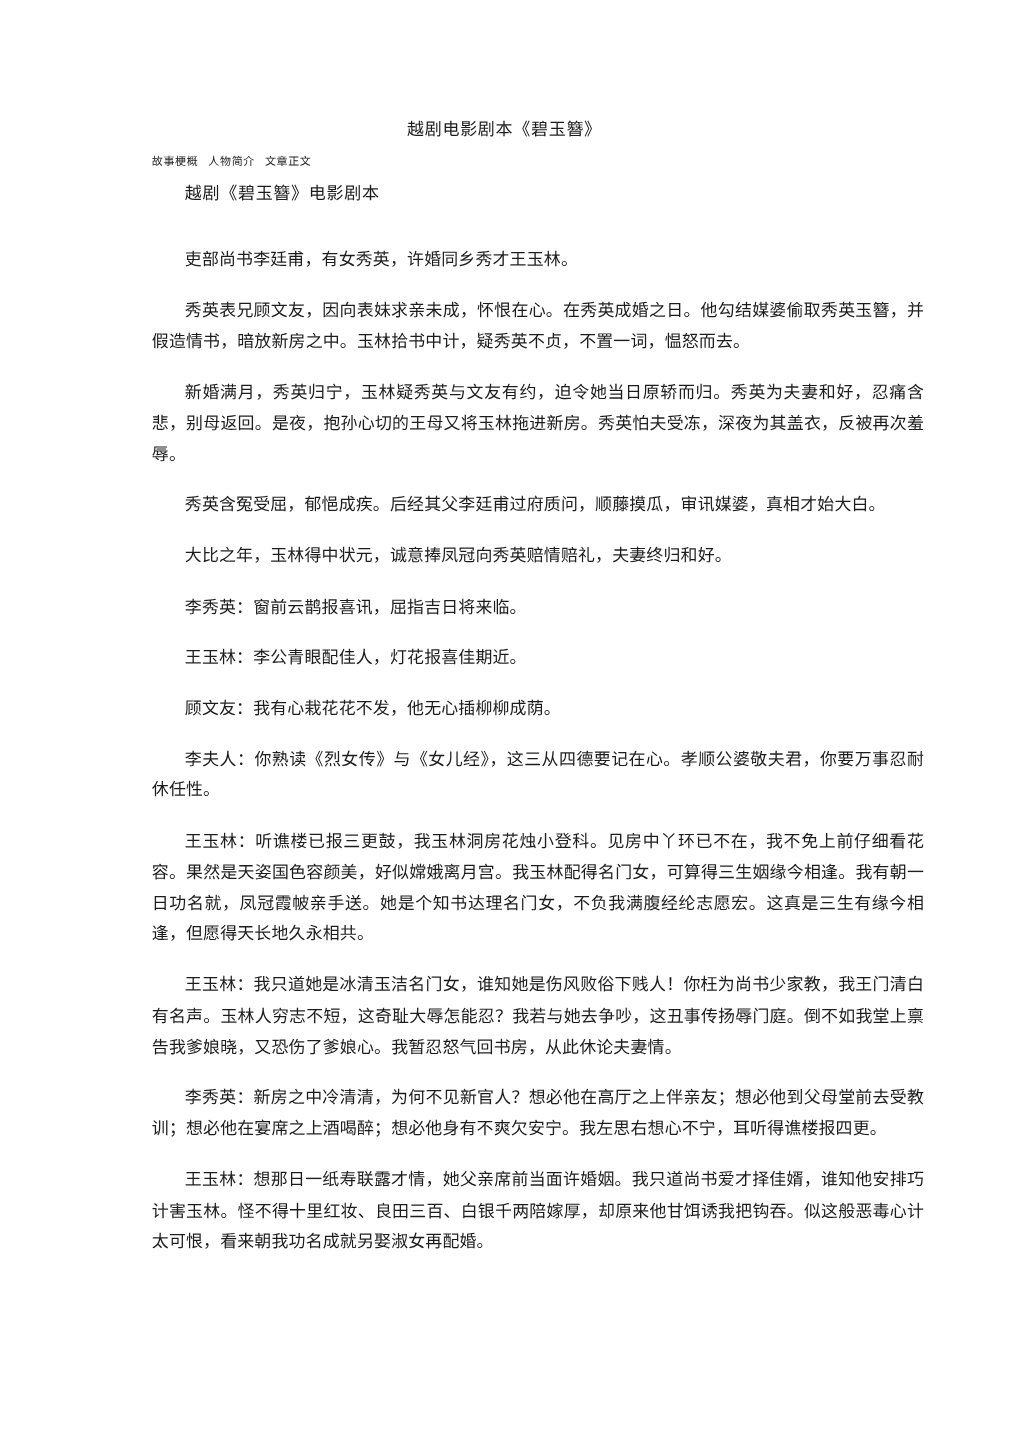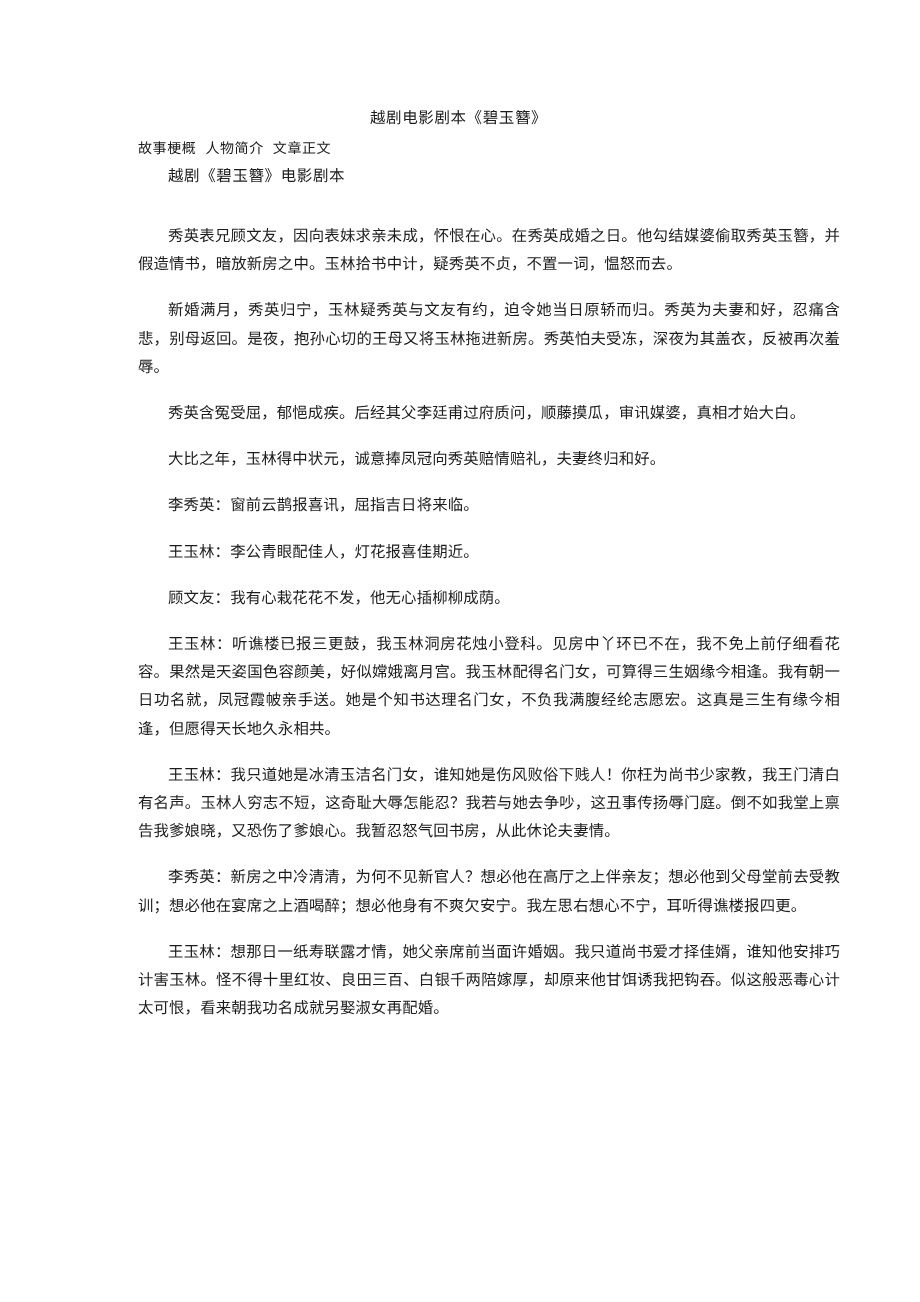--- a/index.html
+++ b/index.html
@@ -28,21 +28,21 @@
     font-size: 15.5px;
     line-height: 28px;
     text-align: left;
     padding-left: 232px;
     letter-spacing: 0.6px;
     white-space: nowrap;
     margin: 0 0 2px 0;
     font-weight: normal;
   }
   .nav-line {
-    font-size: 14px;
+    font-size: 10px;
     line-height: 28px;
     letter-spacing: 0.6px;
     margin: 0;
     white-space: nowrap;
   }
   .nav-line .nav-item {
     display: inline;
   }
   .nav-line .nav-gap {
     display: inline-block;
@@ -85,26 +85,28 @@
 
   <div class="nav-line">
     <span class="nav-item">故事梗概</span><span class="nav-gap"></span><span class="nav-item">人物简介</span><span class="nav-gap"></span><span class="nav-item">文章正文</span>
   </div>
 
   <div class="sub-title">越剧《碧玉簪》电影剧本</div>
 
   <div class="body-block">
     <div class="spacer-first"></div>
 
+    <p class="para">吏部尚书李廷甫，有女秀英，许婚同乡秀才王玉林。</p>
     <p class="para">秀英表兄顾文友，因向表妹求亲未成，怀恨在心。在秀英成婚之日。他勾结媒婆偷取秀英玉簪，并假造情书，暗放新房之中。玉林拾书中计，疑秀英不贞，不置一词，愠怒而去。</p>
     <p class="para">新婚满月，秀英归宁，玉林疑秀英与文友有约，迫令她当日原轿而归。秀英为夫妻和好，忍痛含悲，别母返回。是夜，抱孙心切的王母又将玉林拖进新房。秀英怕夫受冻，深夜为其盖衣，反被再次羞辱。</p>
     <p class="para">秀英含冤受屈，郁悒成疾。后经其父李廷甫过府质问，顺藤摸瓜，审讯媒婆，真相才始大白。</p>
     <p class="para">大比之年，玉林得中状元，诚意捧凤冠向秀英赔情赔礼，夫妻终归和好。</p>
     <p class="para">李秀英：窗前云鹊报喜讯，屈指吉日将来临。</p>
     <p class="para">王玉林：李公青眼配佳人，灯花报喜佳期近。</p>
     <p class="para">顾文友：我有心栽花花不发，他无心插柳柳成荫。</p>
+    <p class="para">李夫人：你熟读《烈女传》与《女儿经》，这三从四德要记在心。孝顺公婆敬夫君，你要万事忍耐休任性。</p>
     <p class="para">王玉林：听谯楼已报三更鼓，我玉林洞房花烛小登科。见房中丫环已不在，我不免上前仔细看花容。果然是天姿国色容颜美，好似嫦娥离月宫。我玉林配得名门女，可算得三生姻缘今相逢。我有朝一日功名就，凤冠霞帔亲手送。她是个知书达理名门女，不负我满腹经纶志愿宏。这真是三生有缘今相逢，但愿得天长地久永相共。</p>
     <p class="para">王玉林：我只道她是冰清玉洁名门女，谁知她是伤风败俗下贱人！你枉为尚书少家教，我王门清白有名声。玉林人穷志不短，这奇耻大辱怎能忍？我若与她去争吵，这丑事传扬辱门庭。倒不如我堂上禀告我爹娘晓，又恐伤了爹娘心。我暂忍怒气回书房，从此休论夫妻情。</p>
     <p class="para">李秀英：新房之中冷清清，为何不见新官人？想必他在高厅之上伴亲友；想必他到父母堂前去受教训；想必他在宴席之上酒喝醉；想必他身有不爽欠安宁。我左思右想心不宁，耳听得谯楼报四更。</p>
     <p class="para">王玉林：想那日一纸寿联露才情，她父亲席前当面许婚姻。我只道尚书爱才择佳婿，谁知他安排巧计害玉林。怪不得十里红妆、良田三百、白银千两陪嫁厚，却原来他甘饵诱我把钩吞。似这般恶毒心计太可恨，看来朝我功名成就另娶淑女再配婚。</p>
   </div>
 
 </div>
 
 </body></html>

